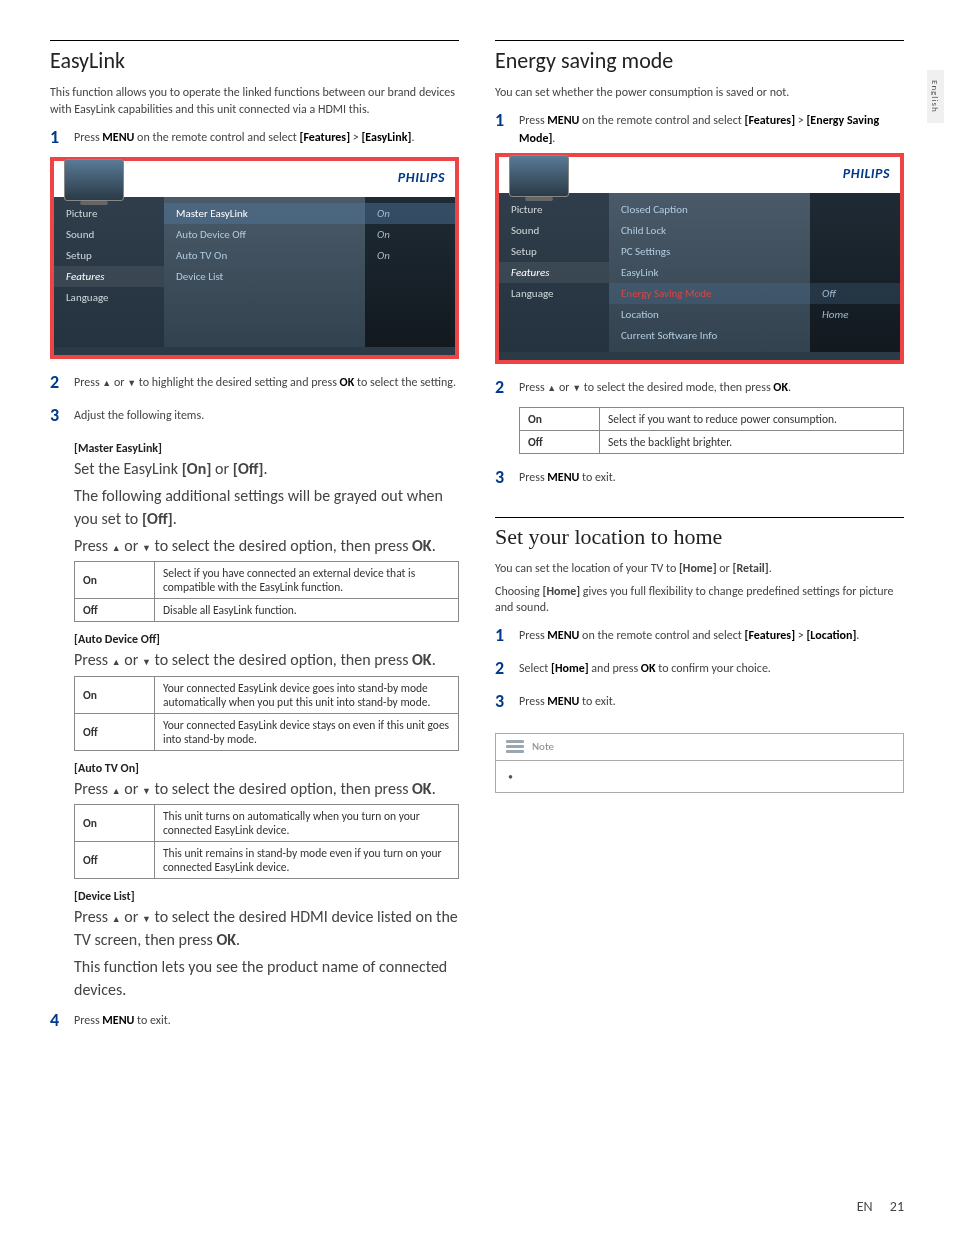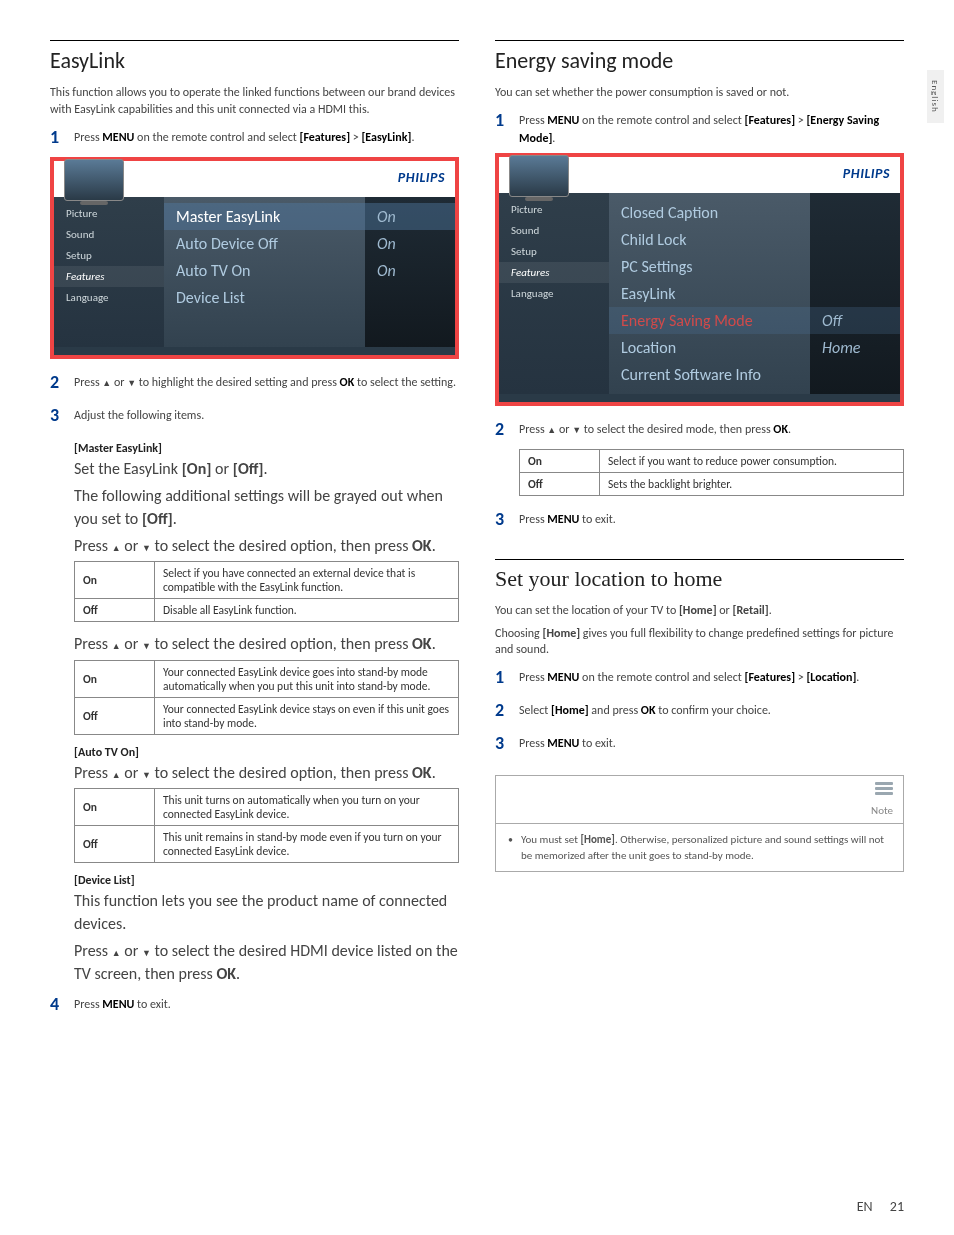--- a/index.html
+++ b/index.html
@@ -55,21 +55,21 @@
   }
   .tvscreen .sidecol .srow {
     color: #cfd8dc;
     font-size: 11px;
     padding: 4px 12px;
   }
   .tvscreen .sidecol .srow.active { background: rgba(255,255,255,0.08); font-style: italic; color:#fff; }
   .tvscreen .maincol { flex: 1; background: linear-gradient(#4a5a68,#32424f); display:flex; }
   .tvscreen .mlabels { flex:1; padding:6px 0; }
   .tvscreen .mvalues { width:90px; padding:6px 0; background: linear-gradient(#1f2b35,#12191f); }
-  .tvscreen .mrow { font-size:16px; padding:4px 12px; color:#b0cbe0; }
+  .tvscreen .mrow { font-size:11px; padding:4px 12px; color:#b0cbe0; }
   .tvscreen .mrow.hl { background: rgba(80,120,160,0.45); color:#fff; }
   .tvscreen .mrow.redhl { color:#d04a4a; background: rgba(80,120,160,0.25);}
   .tvscreen .mvalues .mrow { color:#9fbad0; font-style:italic; }
   .tvscreen .tvicon {
     position: relative;
     height: 36px;
     background: #fff;
   }
   .tvscreen .tvicon .tv {
     position:absolute; left:10px; top:-2px;
@@ -95,23 +95,22 @@
   table.opt td.k { font-weight:700; width: 80px; }
   .notebox {
     border:1px solid #aaa;
     margin-top:18px;
     font-size:11px;
     color:#555;
   }
   .notebox .nhead {
     padding:6px 10px;
     border-bottom:1px solid #aaa;
-    display:flex; align-items:flex-end; gap:8px;
+    display:flex; align-items:flex-start; gap:8px;
     color:#888;
-    flex-direction:column;
   }
   .notebox .nbody { padding:8px 12px; line-height:1.4; display:flex; gap:8px;}
   .notebox .nbody .bullet { font-size:10px; margin-top:1px;}
   .noteicon {
     width:18px; height:14px; position:relative;
   }
   .noteicon::before, .noteicon::after {
     content:""; position:absolute; left:0; width:100%; height:3px; background:#9aa7b0; border-radius:1px;
   }
   .noteicon::before { top:0; }
@@ -209,20 +208,21 @@
               <td class="k">On</td>
               <td>Select if you have connected an external device that is compatible with the EasyLink function.</td>
             </tr>
         <tr>
               <td class="k">Off</td>
               <td>Disable all EasyLink function.</td>
             </tr>
       </tbody>
         </table>
 
+      <p class="subhead">[Auto Device Off]</p>
       <p class="subtext">
         <span>Press </span><span class="arrow-up"></span><span> or </span><span class="arrow-down"></span><span> to select the desired option, then press </span><b>OK</b><span>.</span>
       </p>
       <table class="opt">
         <tbody>
             <tr>
               <td class="k">On</td>
               <td>Your connected EasyLink device goes into stand-by mode automatically when you put this unit into stand-by mode.</td>
             </tr>
         <tr>
@@ -243,24 +243,24 @@
               <td>This unit turns on automatically when you turn on your connected EasyLink device.</td>
             </tr>
         <tr>
               <td class="k">Off</td>
               <td>This unit remains in stand-by mode even if you turn on your connected EasyLink device.</td>
             </tr>
       </tbody>
         </table>
 
       <p class="subhead">[Device List]</p>
+      <p class="subtext">
+        <span>Press </span><span class="arrow-up"></span><span> or </span><span class="arrow-down"></span><span> to select the desired HDMI device listed on the TV screen, then press </span><b>OK</b><span>.</span>
+      </p>
       <p class="subtext">This function lets you see the product name of connected devices.</p>
-      <p class="subtext">
-        <span>Press </span><span class="arrow-up"></span><span> or </span><span class="arrow-down"></span><span> to select the desired HDMI device listed on the TV screen, then press </span><b>OK</b><span>.</span>
-      </p>
     </div>
 
     <ol class="steps" style="margin-top:6px;">
       <li>
         <span class="stepnum">4</span>
         <span class="stepbody">
           <span>Press </span><b>MENU</b><span> to exit.</span>
         </span>
       </li>
     </ol>
@@ -376,23 +376,20 @@
 
     <div class="notebox">
       <div class="nhead">
         <span class="noteicon">
             <span></span>
           </span>
         <span>Note</span>
       </div>
       <div class="nbody">
         <span class="bullet">•</span>
-        <span>
-          <span>You must set </span><b>[Home]</b><span>. Otherwise, personalized picture and sound settings will not be memorized after the unit goes to stand-by mode.</span>
-        </span>
       </div>
     </div>
 
   </div>
 </div>
 
 <div class="footer">
   <span>EN</span>
   <span class="pg">21</span>
 </div>

